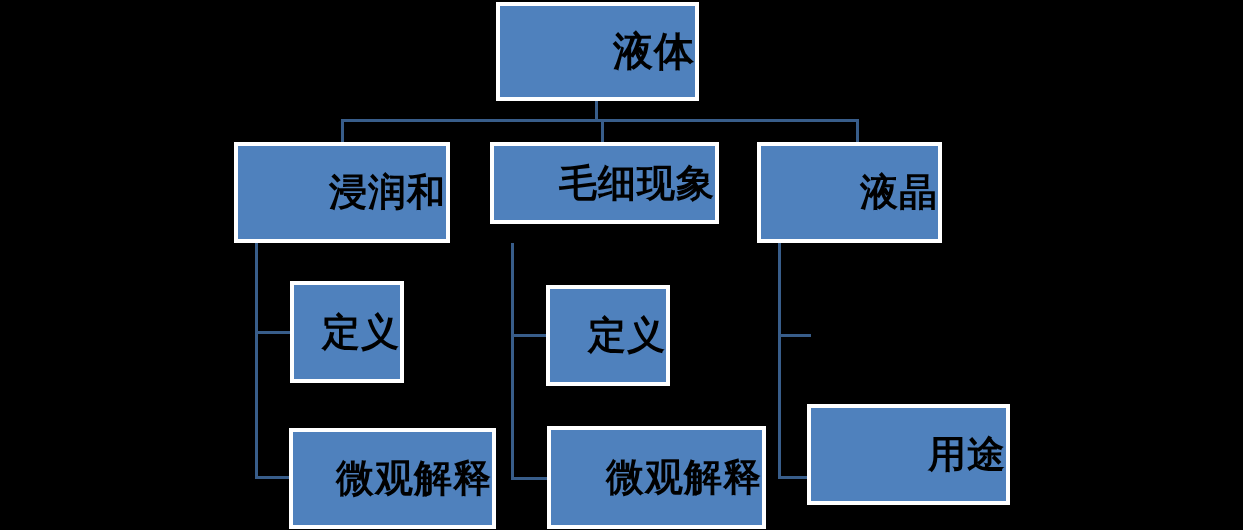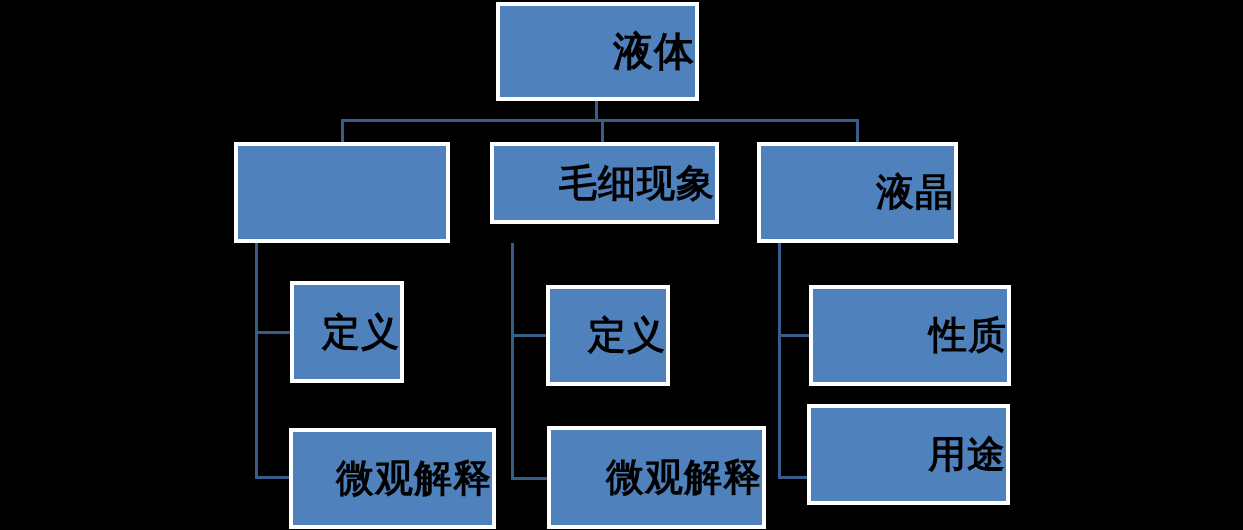--- a/index.html
+++ b/index.html
@@ -38,21 +38,21 @@
   .node .lbl.two-line{white-space:normal;}
   #node-root .lbl{font-size:40px;}
   .seg{
     position:absolute;
     background:var(--connector);
   }
   
   #node-root      {left:496px;top:2px;  width:203px;height:99px;}
   #node-wetting   {left:234px;top:142px;width:216px;height:101px;}
   #node-capillary {left:490px;top:142px;width:229px;height:82px;}
-  #node-lc        {left:757px;top:142px;width:201px;height:101px;padding-left:32px;}
+  #node-lc        {left:757px;top:142px;width:185px;height:101px;padding-left:32px;}
   #node-def1      {left:290px;top:281px;width:114px;height:102px;}
   #node-micro1    {left:289px;top:428px;width:207px;height:101px;}
   #node-def2      {left:546px;top:285px;width:124px;height:101px;}
   #node-micro2    {left:547px;top:426px;width:219px;height:103px;}
   #node-props     {left:809px;top:285px;width:202px;height:101px;}
   #node-uses      {left:807px;top:404px;width:203px;height:101px;}
   
   #seg-root-stub {left:595px;top:101px;width:3px;  height:20px;}
   #seg-main-h    {left:341px;top:119px;width:518px;height:3px;}
   #seg-drop-1    {left:341px;top:119px;width:3px;  height:23px;}
@@ -86,41 +86,38 @@
   <div class="seg" id="seg-stub-2b"></div>
   <div class="seg" id="seg-hang-3"></div>
   <div class="seg" id="seg-stub-3a"></div>
   <div class="seg" id="seg-stub-3b"></div>
 
   <div class="node" id="node-root">
     <span class="lbl">液体</span>
   </div>
 
   <div class="node" id="node-wetting">
-    <span class="lbl two-line"><br></span>
+    <span class="lbl two-line"><span>浸润和</span><br></span>
   </div>
   <div class="node" id="node-capillary">
     <span class="lbl">毛细现象</span>
   </div>
   <div class="node" id="node-lc">
     <span class="lbl">液晶</span>
   </div>
 
   <div class="node" id="node-def1">
     <span class="lbl">定义</span>
   </div>
   <div class="node" id="node-micro1">
     <span class="lbl">微观解释</span>
   </div>
   <div class="node" id="node-def2">
     <span class="lbl">定义</span>
   </div>
   <div class="node" id="node-micro2">
     <span class="lbl">微观解释</span>
   </div>
-  <div class="node" id="node-props">
-    <span class="lbl">性质</span>
-  </div>
   <div class="node" id="node-uses">
     <span class="lbl">用途</span>
   </div>
 
 </div>
 
 </body></html>

